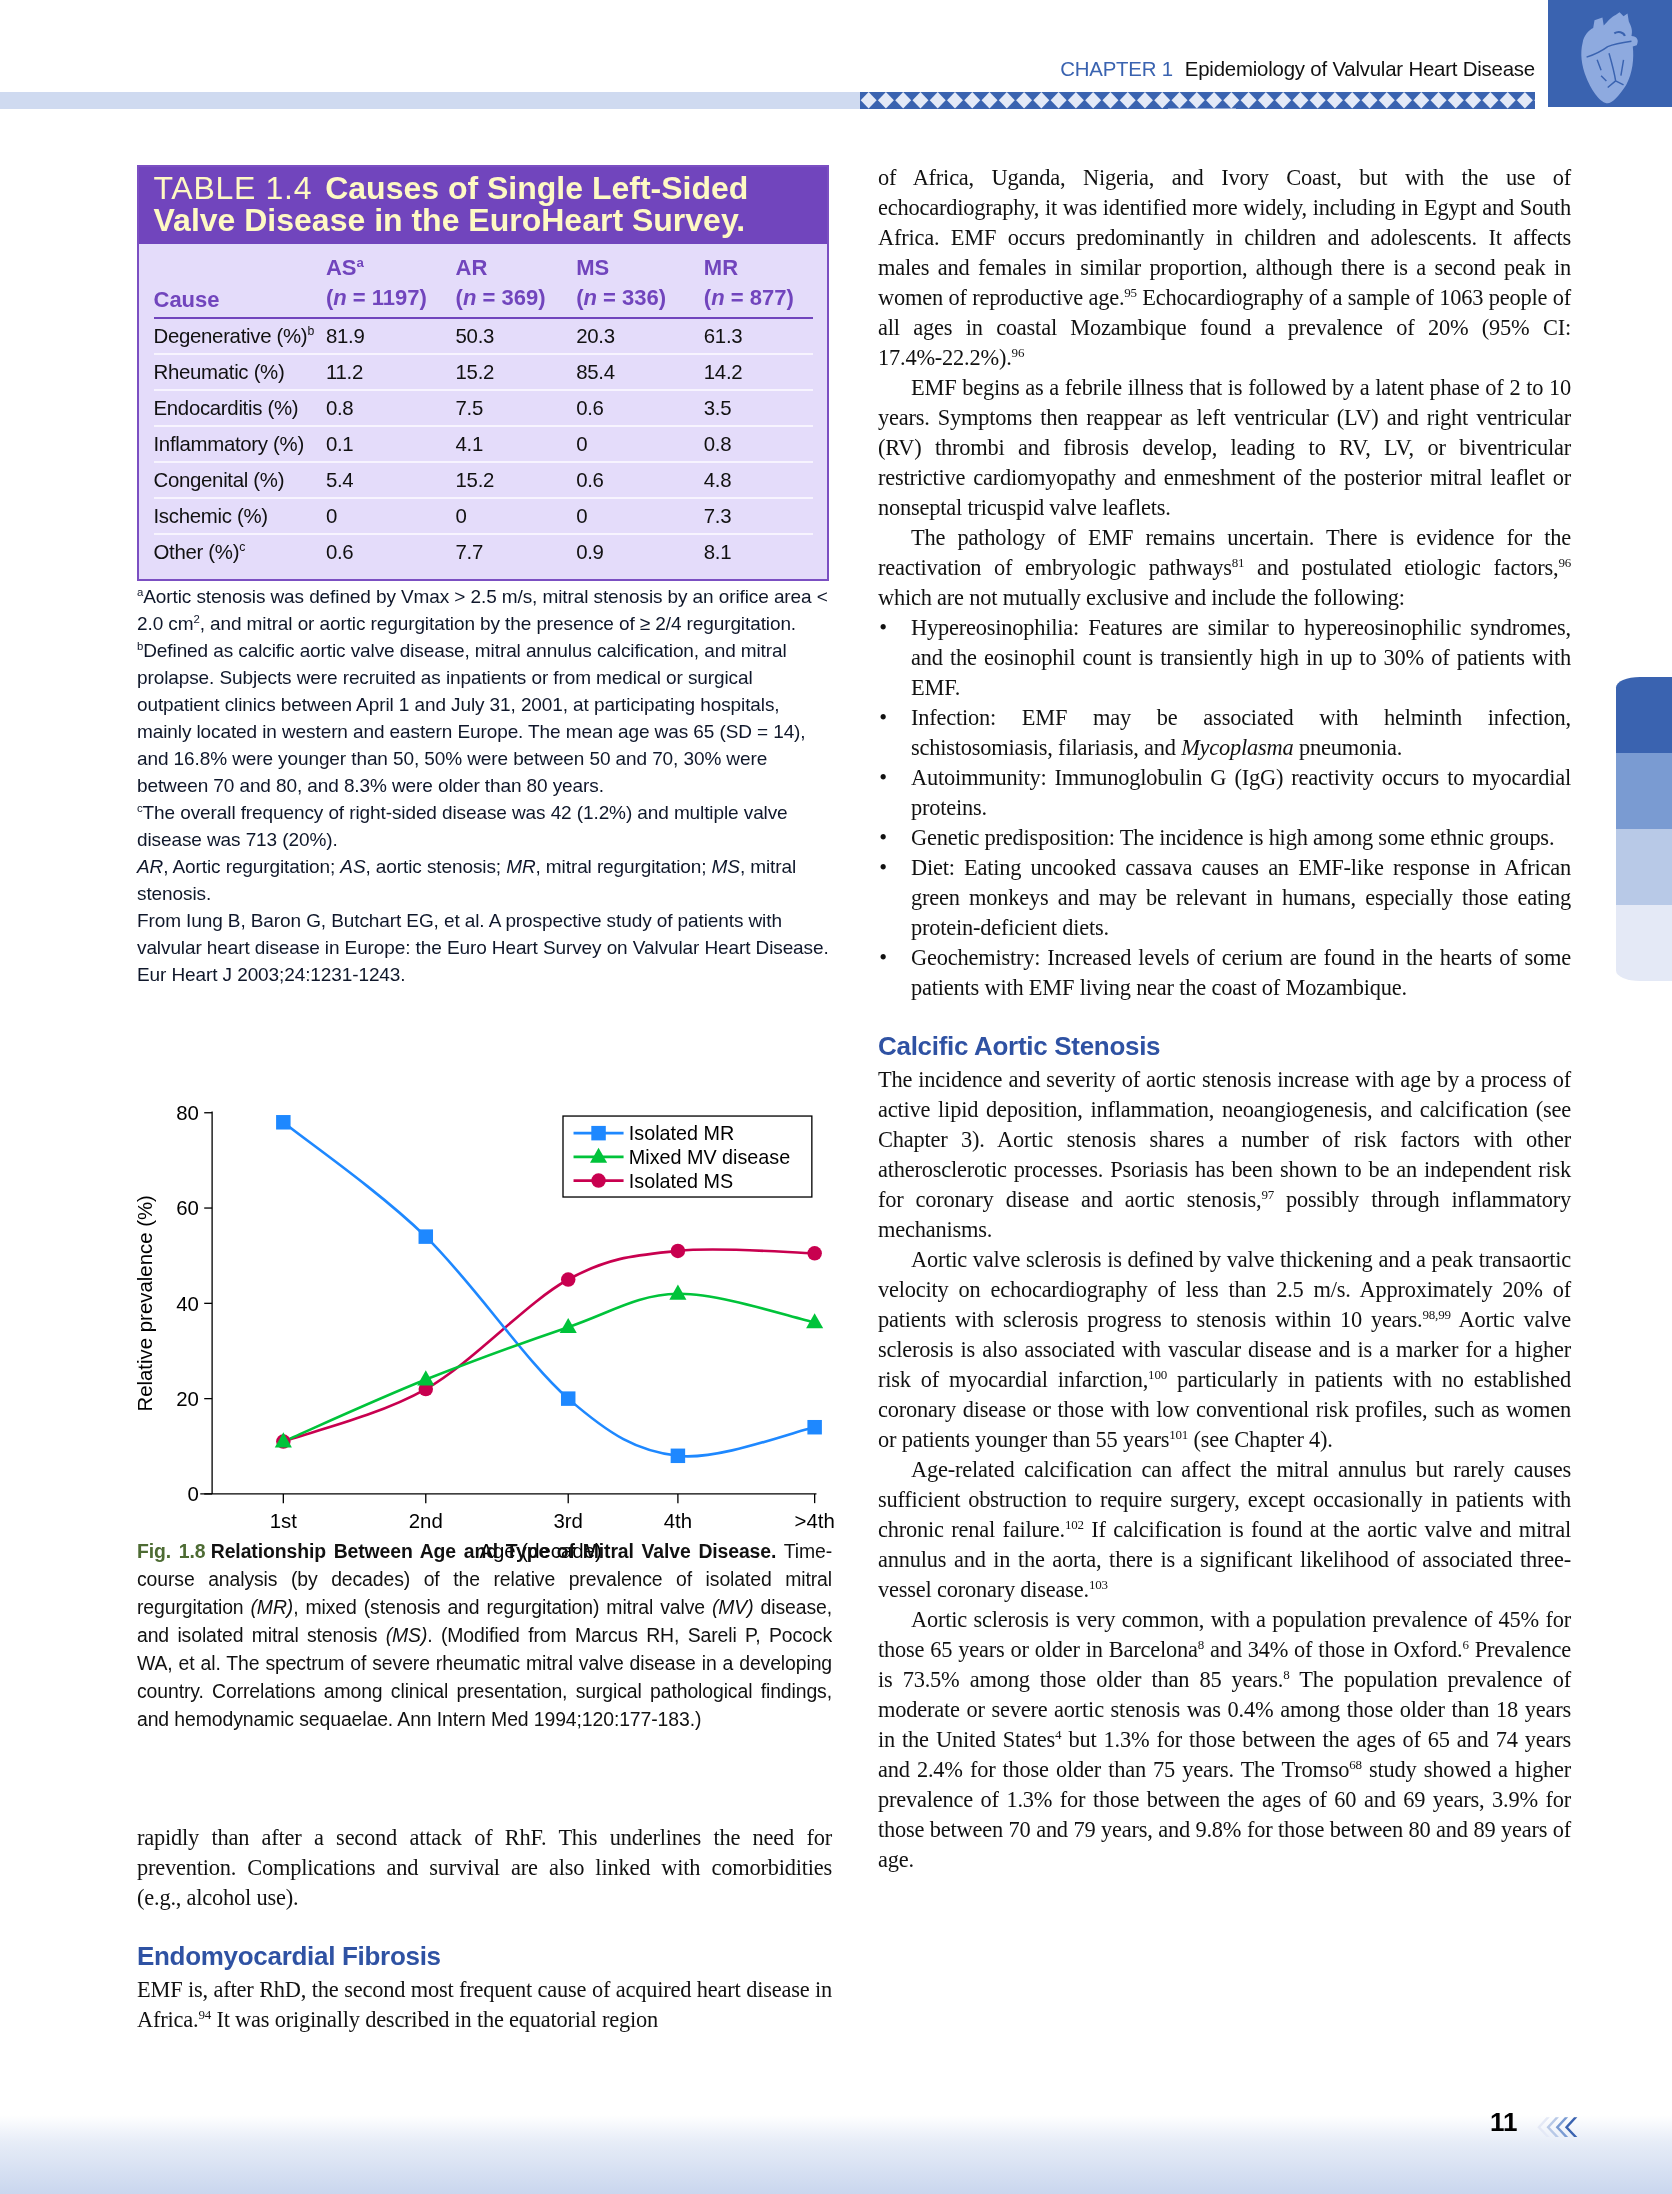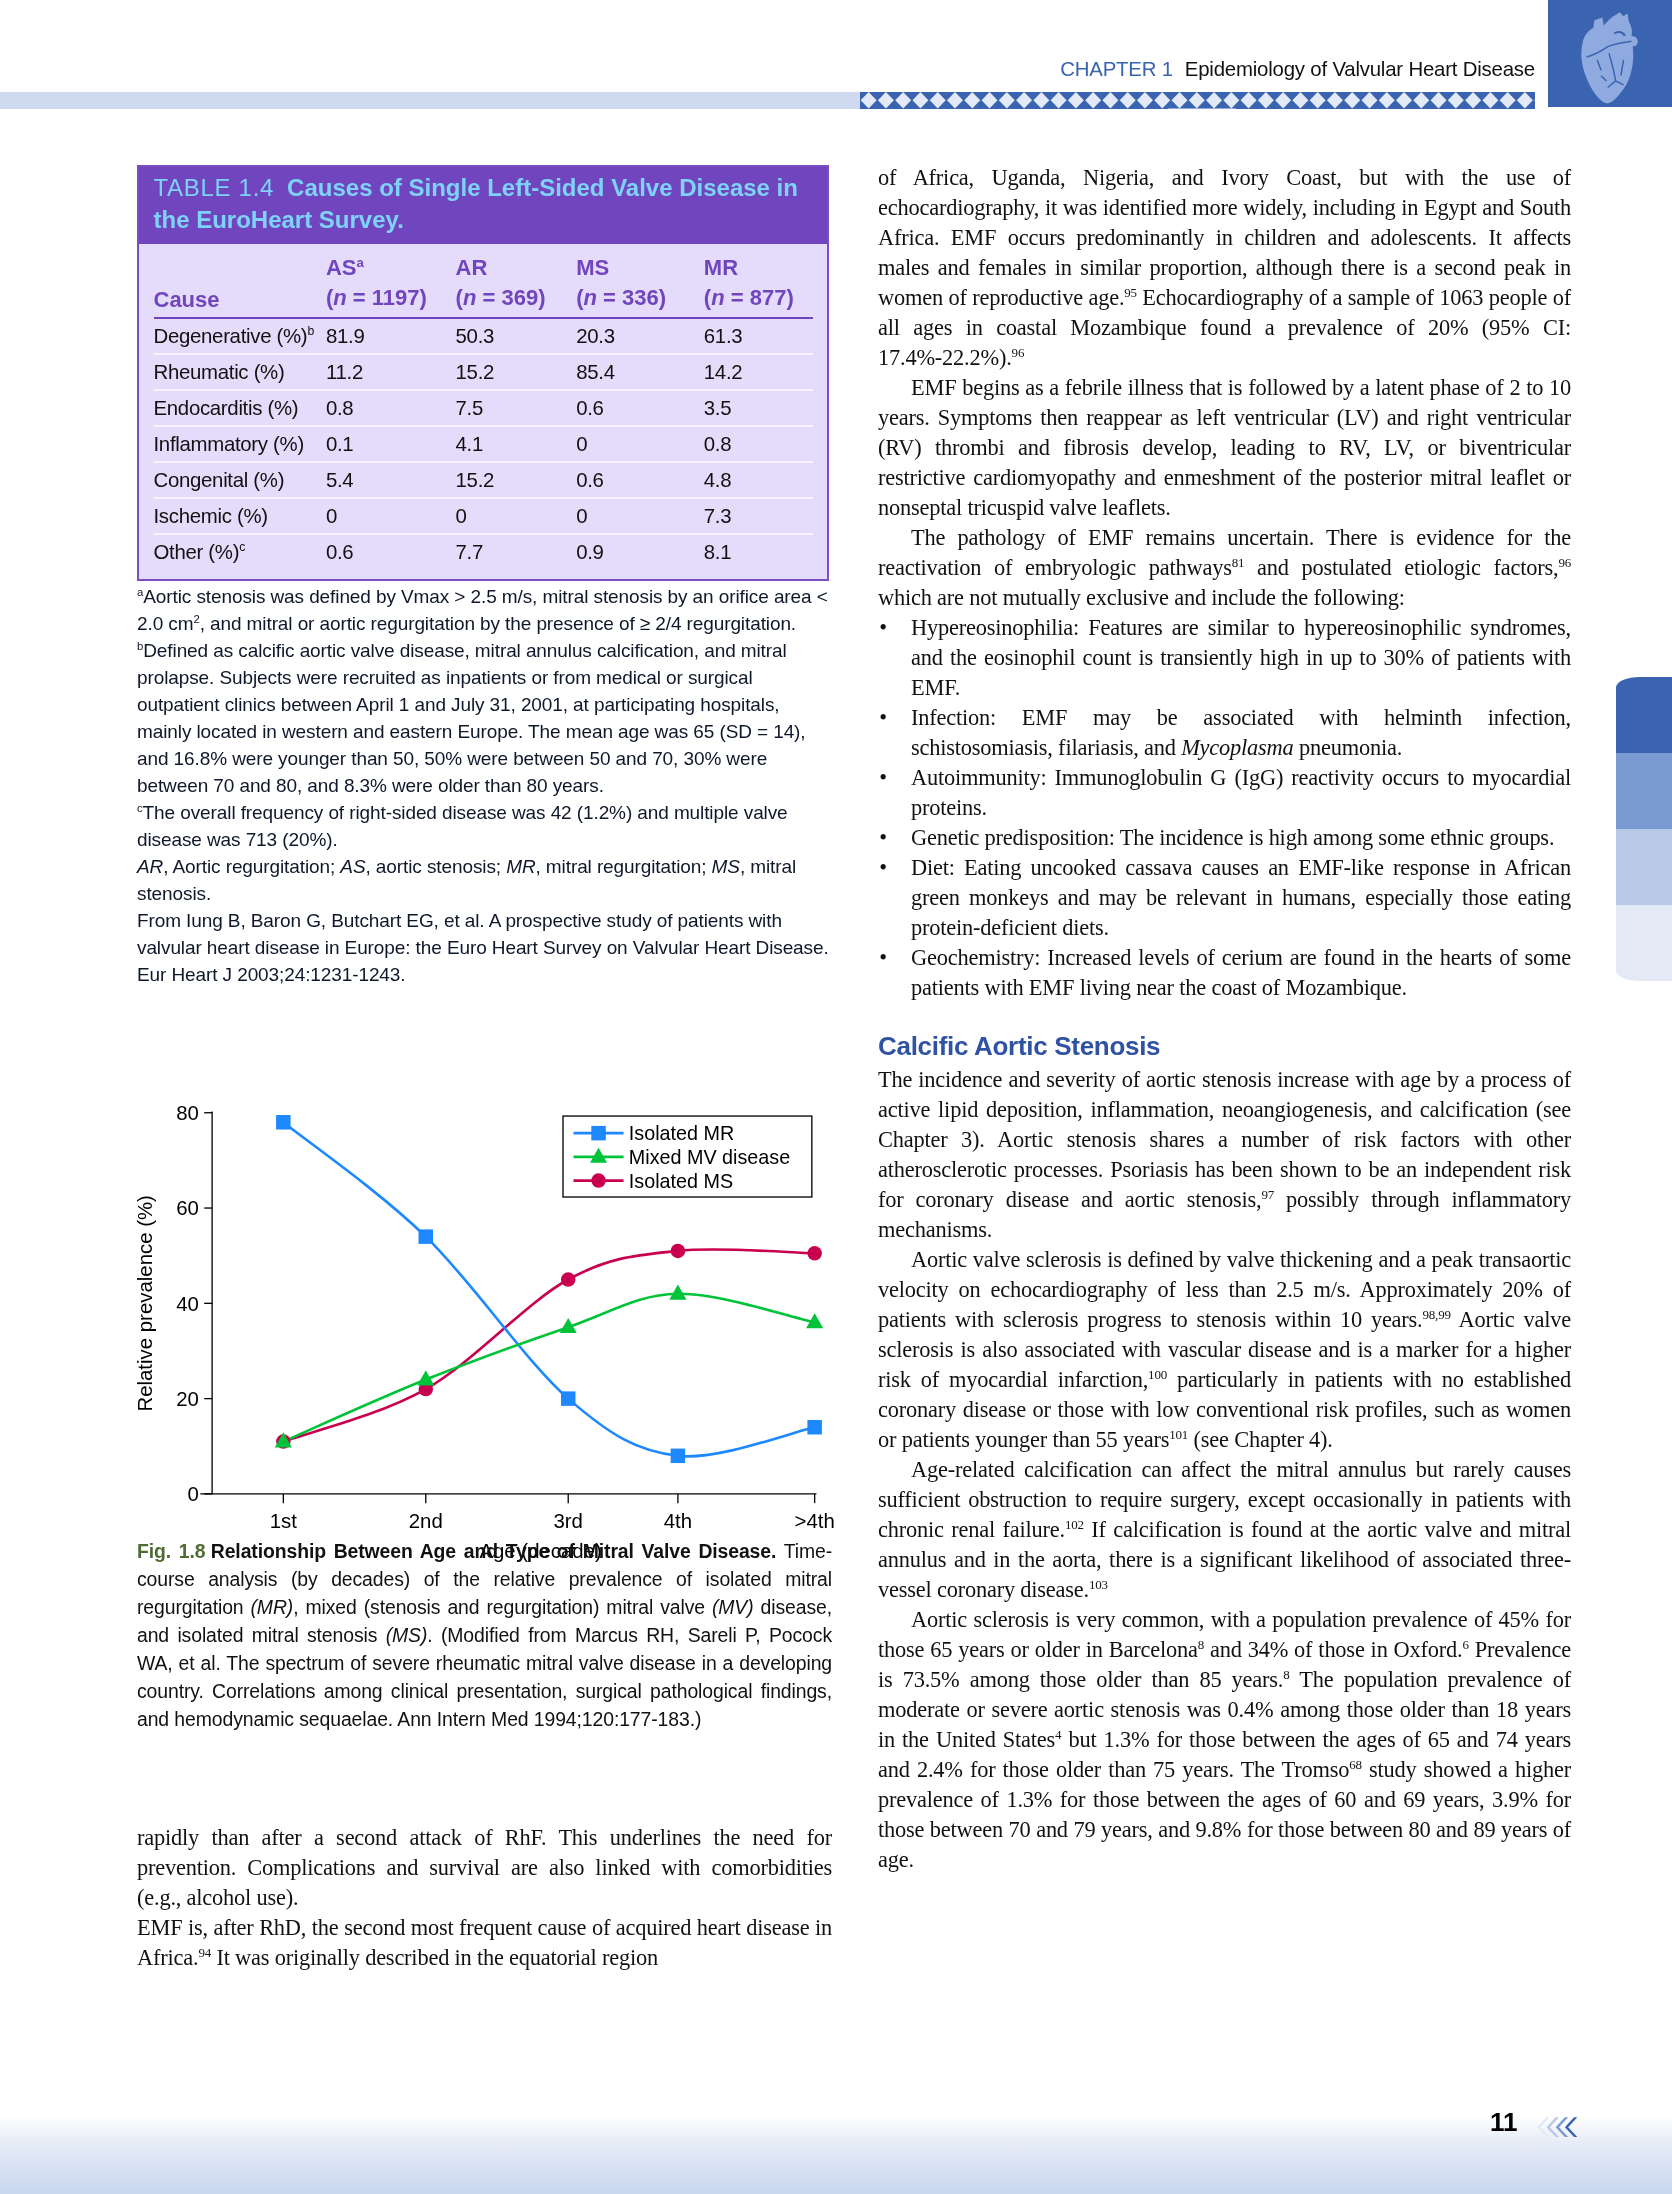--- a/index.html
+++ b/index.html
@@ -42,22 +42,22 @@
   .side-tab:last-child { border-bottom-left-radius: 24px 10.5px; }
 
   
   .tbl {
     position: absolute; left: 137px; top: 165px; width: 692px;
     border: 2.6px solid #7b4fc2; background: #e4dcfa;
     font-family: "Liberation Sans", sans-serif;
     box-sizing: border-box;
   }
   .tbl-head {
-    background: #7145bd; color: #7dd3fc; padding: 5.3px 14.5px 8px 14.5px;
-    font-size: 24px; line-height: 32px;
+    background: #7145bd; color: #fef9c3; padding: 5.3px 14.5px 8px 14.5px;
+    font-size: 32px; line-height: 32px;
   }
   .tbl-head .num { font-weight: normal; letter-spacing: 0.7px; margin-right: 13px; }
   .tbl-head .ttl { font-weight: bold; }
   .tbl-grid { padding: 9.2px 14.5px 9.2px 14.5px; }
   .tbl-colhdr { display: flex; color: #7145bd; font-weight: bold; font-size: 22px; align-items: flex-end; padding-bottom: 4px; border-bottom: 2.6px solid #7145bd; }
   .tbl-colhdr .c0 { line-height: 26px; }
   .tbl-colhdr .cx { line-height: 30px; }
   .tbl-colhdr .cx div { white-space: nowrap; }
   .tbl-colhdr .cx .i { font-style: italic; }
   .c0 { width: 173px; }
@@ -332,20 +332,21 @@
       <text x="765" y="144" font-size="30" fill="#000">Isolated MS</text>
     </svg>
 </div>
 
 <div class="figcap">
   <span class="fignum">Fig. 1.8</span><span class="figttl">Relationship Between Age and Type of Mitral Valve Disease.</span><span> Time-course analysis (by decades) of the relative prevalence of isolated mitral regurgitation </span><i>(MR)</i><span>, mixed (stenosis and regurgitation) mitral valve </span><i>(MV)</i><span> disease, and isolated mitral stenosis </span><i>(MS)</i><span>. (Modified from Marcus RH, Sareli P, Pocock WA, et al. The spectrum of severe rheumatic mitral valve disease in a developing country. Correlations among clinical presentation, surgical pathological findings, and hemodynamic sequaelae. Ann Intern Med 1994;120:177-183.)</span>
 </div>
 
 <div class="col left-body">
   <p>rapidly than after a second attack of RhF. This underlines the need for prevention. Complications and survival are also linked with comorbidities (e.g., alcohol use).</p>
+  <h2 style="margin-top:28px; margin-bottom:4px;">Endomyocardial Fibrosis</h2>
   <p><span>EMF is, after RhD, the second most frequent cause of acquired heart disease in Africa.</span><sup>94</sup><span> It was originally described in the equatorial region</span></p>
 </div>
 
 <div class="col right-body">
   <p><span>of Africa, Uganda, Nigeria, and Ivory Coast, but with the use of echocardiography, it was identified more widely, including in Egypt and South Africa. EMF occurs predominantly in children and adolescents. It affects males and females in similar proportion, although there is a second peak in women of reproductive age.</span><sup>95</sup><span> Echocardiography of a sample of 1063 people of all ages in coastal Mozambique found a prevalence of 20% (95% CI: 17.4%-22.2%).</span><sup>96</sup></p>
   <p class="ind">EMF begins as a febrile illness that is followed by a latent phase of 2 to 10 years. Symptoms then reappear as left ventricular (LV) and right ventricular (RV) thrombi and fibrosis develop, leading to RV, LV, or biventricular restrictive cardiomyopathy and enmeshment of the posterior mitral leaflet or nonseptal tricuspid valve leaflets.</p>
   <p class="ind"><span>The pathology of EMF remains uncertain. There is evidence for the reactivation of embryologic pathways</span><sup>81</sup><span> and postulated etiologic factors,</span><sup>96</sup><span> which are not mutually exclusive and include the following:</span></p>
   <ul>
     <li><span class="bullet">•</span><span>Hypereosinophilia: Features are similar to hypereosinophilic syndromes, and the eosinophil count is transiently high in up to 30% of patients with EMF.</span></li>
     <li><span class="bullet">•</span><span>Infection: EMF may be associated with helminth infection, schistosomiasis, filariasis, and </span><i>Mycoplasma</i><span> pneumonia.</span></li>

